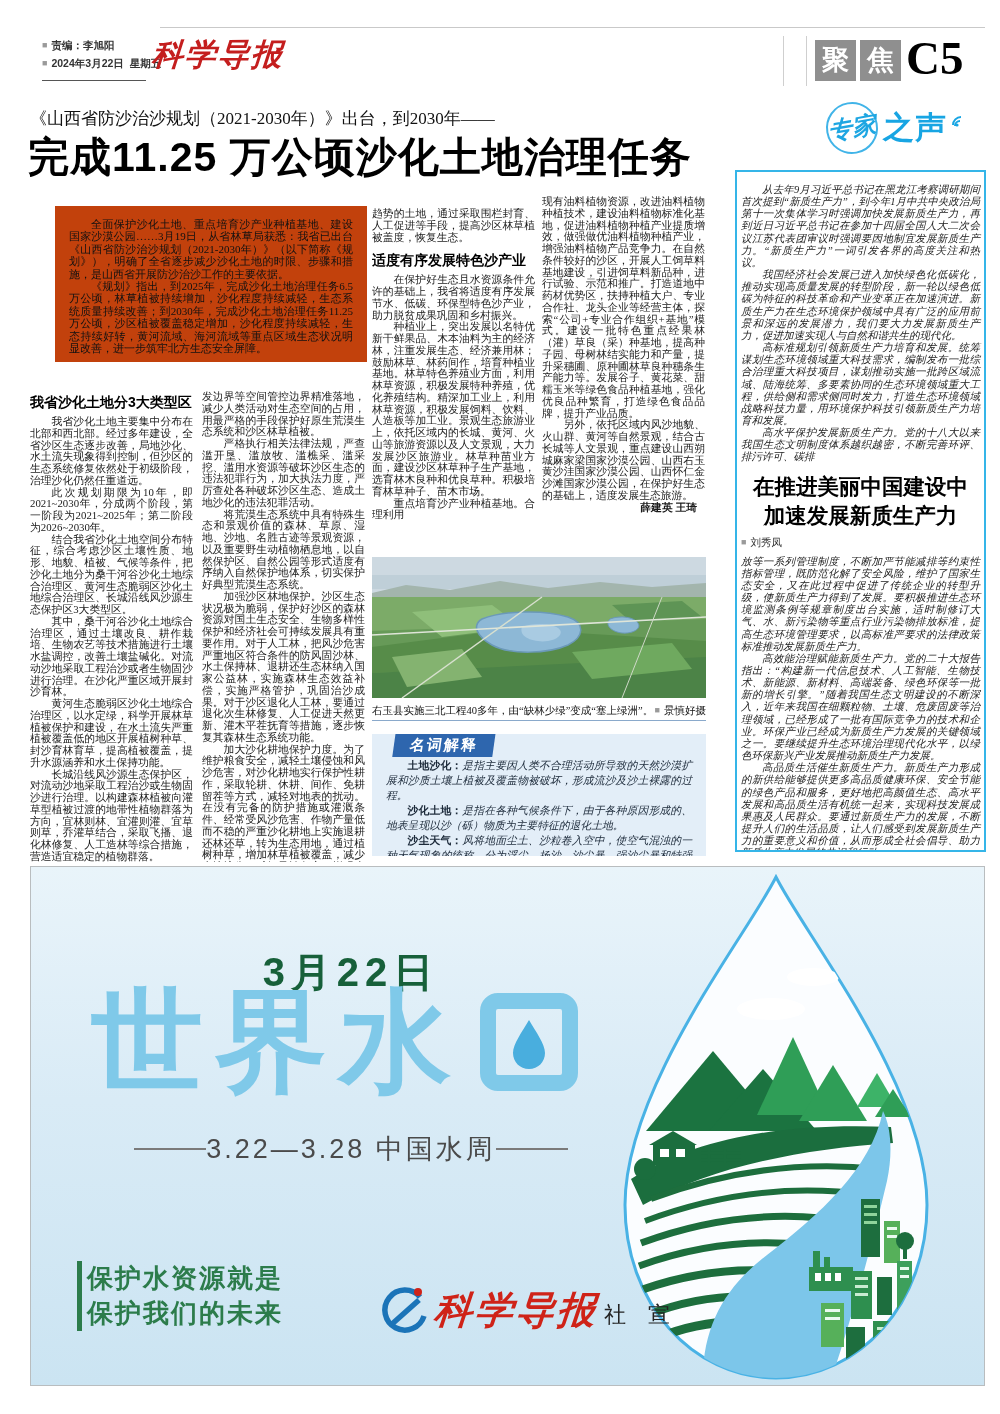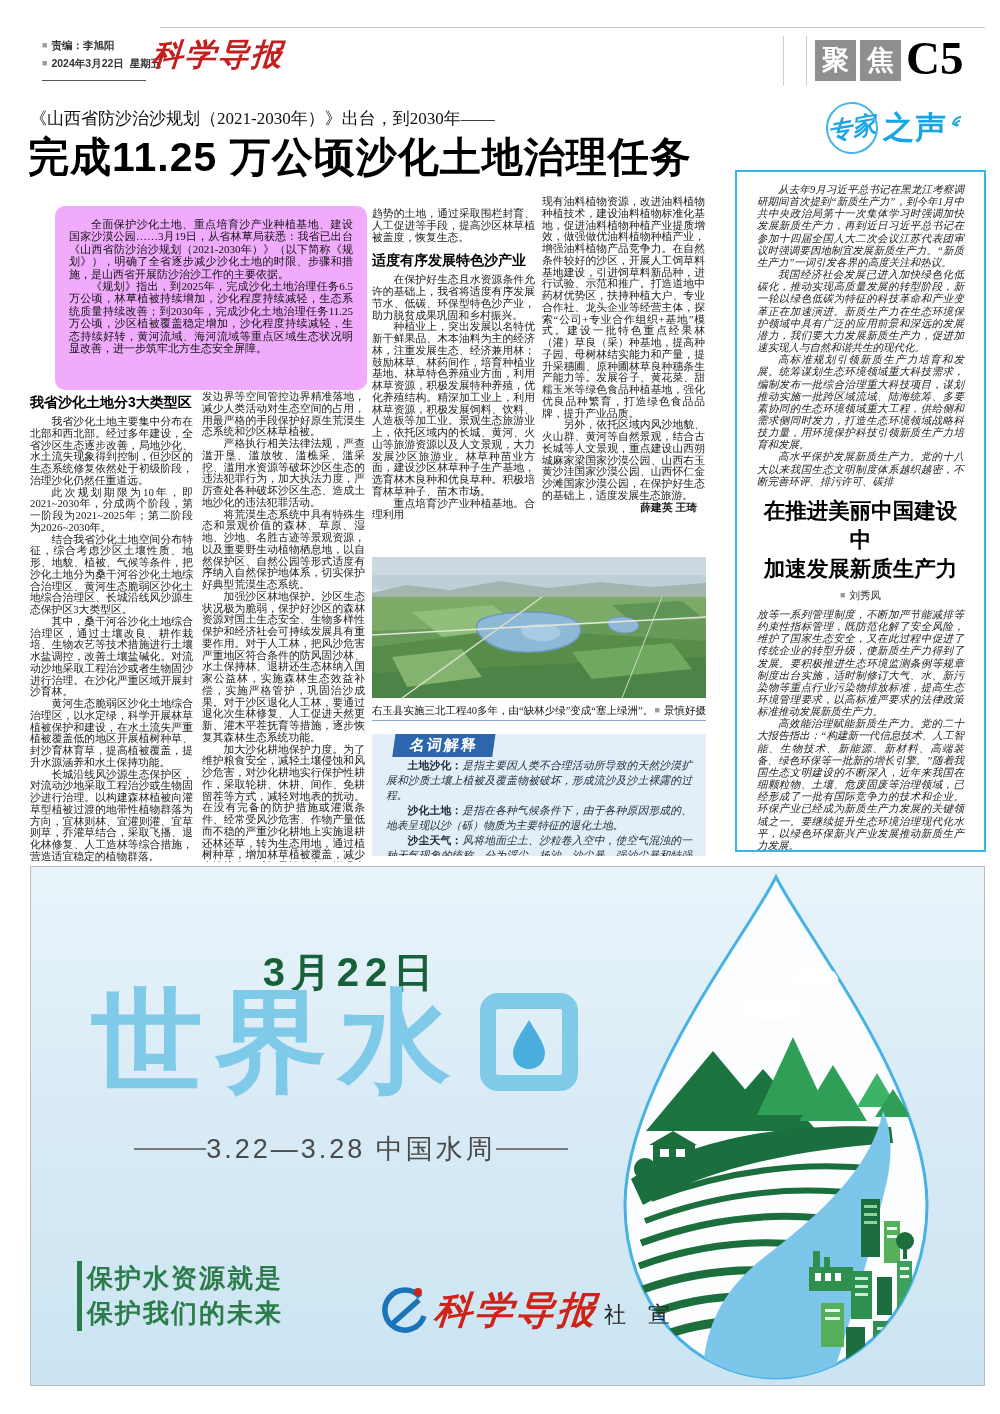--- a/index.html
+++ b/index.html
@@ -14,22 +14,22 @@
             letter-spacing:2px;transform:skewX(-4deg);}
   .vline{position:absolute;width:1px;background:#cfcfcf;}
   .focusblocks{position:absolute;left:815px;top:40px;display:flex;gap:4px;}
   .focusblocks span{width:41px;height:41px;background:#8f8f8f;color:#fff;font:bold 27px/41px "Liberation Sans",sans-serif;
                     text-align:center;display:inline-block;}
   .pageno{position:absolute;left:906px;top:30px;font:bold 47px/56px "Liberation Serif",serif;color:#000;}
   
   .kicker{position:absolute;left:30px;top:108px;font:17px/22px "Liberation Serif",serif;color:#111;}
   .bigheadline{position:absolute;left:28px;top:132px;width:692px;font:900 41px/50px "Liberation Sans",sans-serif;
                color:#000;letter-spacing:1px;white-space:nowrap;}
-  .leadbox{position:absolute;left:55px;top:206px;width:312px;height:184px;background:#f0abfc;box-sizing:border-box;
-           padding:12px 14px;font:11px/12.4px "Liberation Serif",serif;text-align:justify;color:#111;overflow:hidden;border-radius:10px;}
+  .leadbox{position:absolute;left:55px;top:206px;width:312px;height:156px;background:#c2410c;box-sizing:border-box;
+           padding:12px 14px;font:11px/12.4px "Liberation Serif",serif;text-align:justify;color:#111;overflow:hidden;}
   .leadbox p{margin:0;text-indent:2em;}
   .col{position:absolute;width:163px;font:10.8px/11.75px "Liberation Serif",serif;text-align:justify;overflow:hidden;color:#1a1a1a;}
   .col p{margin:0;text-indent:2em;}
   .col p.cont{text-indent:0;}
   .col h3{font:bold 14px/18px "Liberation Sans",sans-serif;margin:8px 0 5px;color:#000;}
   .authors{text-align:right;padding-right:8px;font-weight:bold;margin-top:4px;}
   
   .photo{position:absolute;left:372px;top:557px;width:334px;height:141px;overflow:hidden;}
   .caprow{position:absolute;left:372px;top:701px;width:334px;height:19px;display:flex;align-items:center;
           border-bottom:1px solid #8aa9cb;font:10.5px "Liberation Serif",serif;color:#111;}
@@ -40,25 +40,25 @@
   .glosstab{position:absolute;left:22px;top:-2px;background:#2e66ae;color:#fff;font:bold 15px/15px "Liberation Sans",sans-serif;
             padding:5px 16px;transform:skewX(-8deg);letter-spacing:2px;}
   .glossary p{margin:0;font:italic 10.8px/15px "Liberation Serif",serif;color:#1c2a3a;text-align:justify;text-indent:2em;}
   .glossary b{font-style:normal;font-weight:bold;}
   
   .badge{position:absolute;left:826px;top:102px;display:flex;align-items:center;}
   .badge .circ{width:48px;height:48px;border:2px solid #41b4e8;border-radius:50%;display:flex;align-items:center;justify-content:center;
                font:bold italic 24px "Liberation Serif",serif;color:#1ea6e2;transform:rotate(-10deg);}
   .badge .zs{font:900 31px "Liberation Sans",sans-serif;color:#18a5e3;margin-left:5px;letter-spacing:1px;}
   .expertbox{position:absolute;left:735px;top:170px;width:251px;height:682px;border:2px solid #35b5e8;box-sizing:border-box;
-             background:#fff;padding:12px 20px;overflow:hidden;}
+             background:#fff;padding:12px 4px;overflow:hidden;}
   .expertbox p.ep{margin:0;font:italic 10.5px/12.15px "Liberation Serif",serif;color:#222;text-align:justify;text-indent:2em;}
   .expertbox p.cont{text-indent:0;font-family:Liberation Mono, monospace;}
   .exheadline{margin:9px 0 3px;text-align:center;font:900 21.5px/29px "Liberation Sans",sans-serif;color:#000;}
-  .exbyline{text-align:center;font:10.5px/16px "Liberation Sans",sans-serif;color:#333;margin-bottom:6px;}
+  .exbyline{font:10.5px/16px "Liberation Sans",sans-serif;color:#333;margin-bottom:6px;}
   
   .poster{position:absolute;left:30px;top:866px;width:955px;height:520px;border:1px solid #b9bdbf;box-sizing:border-box;
           background:linear-gradient(180deg,#e9f4fa 0%,#d9ebf6 45%,#cbe4f2 100%);overflow:hidden;}
   .pdate{position:absolute;left:0;top:78px;width:640px;text-align:center;font:bold 40px "Liberation Sans",sans-serif;
          color:#17603a;letter-spacing:6px;}
   .ptitle{position:absolute;left:60px;top:116px;display:flex;align-items:center;font:900 112px/118px "Liberation Sans",sans-serif;
           color:#7fc9e9;letter-spacing:12px;}
   .pweek{position:absolute;left:0;top:264px;width:640px;display:flex;align-items:center;justify-content:center;gap:0;
          font:27px "Liberation Sans",sans-serif;color:#4a4a4a;letter-spacing:3px;}
   .pweek .dash{width:72px;height:2px;background:#7a7a7a;}

